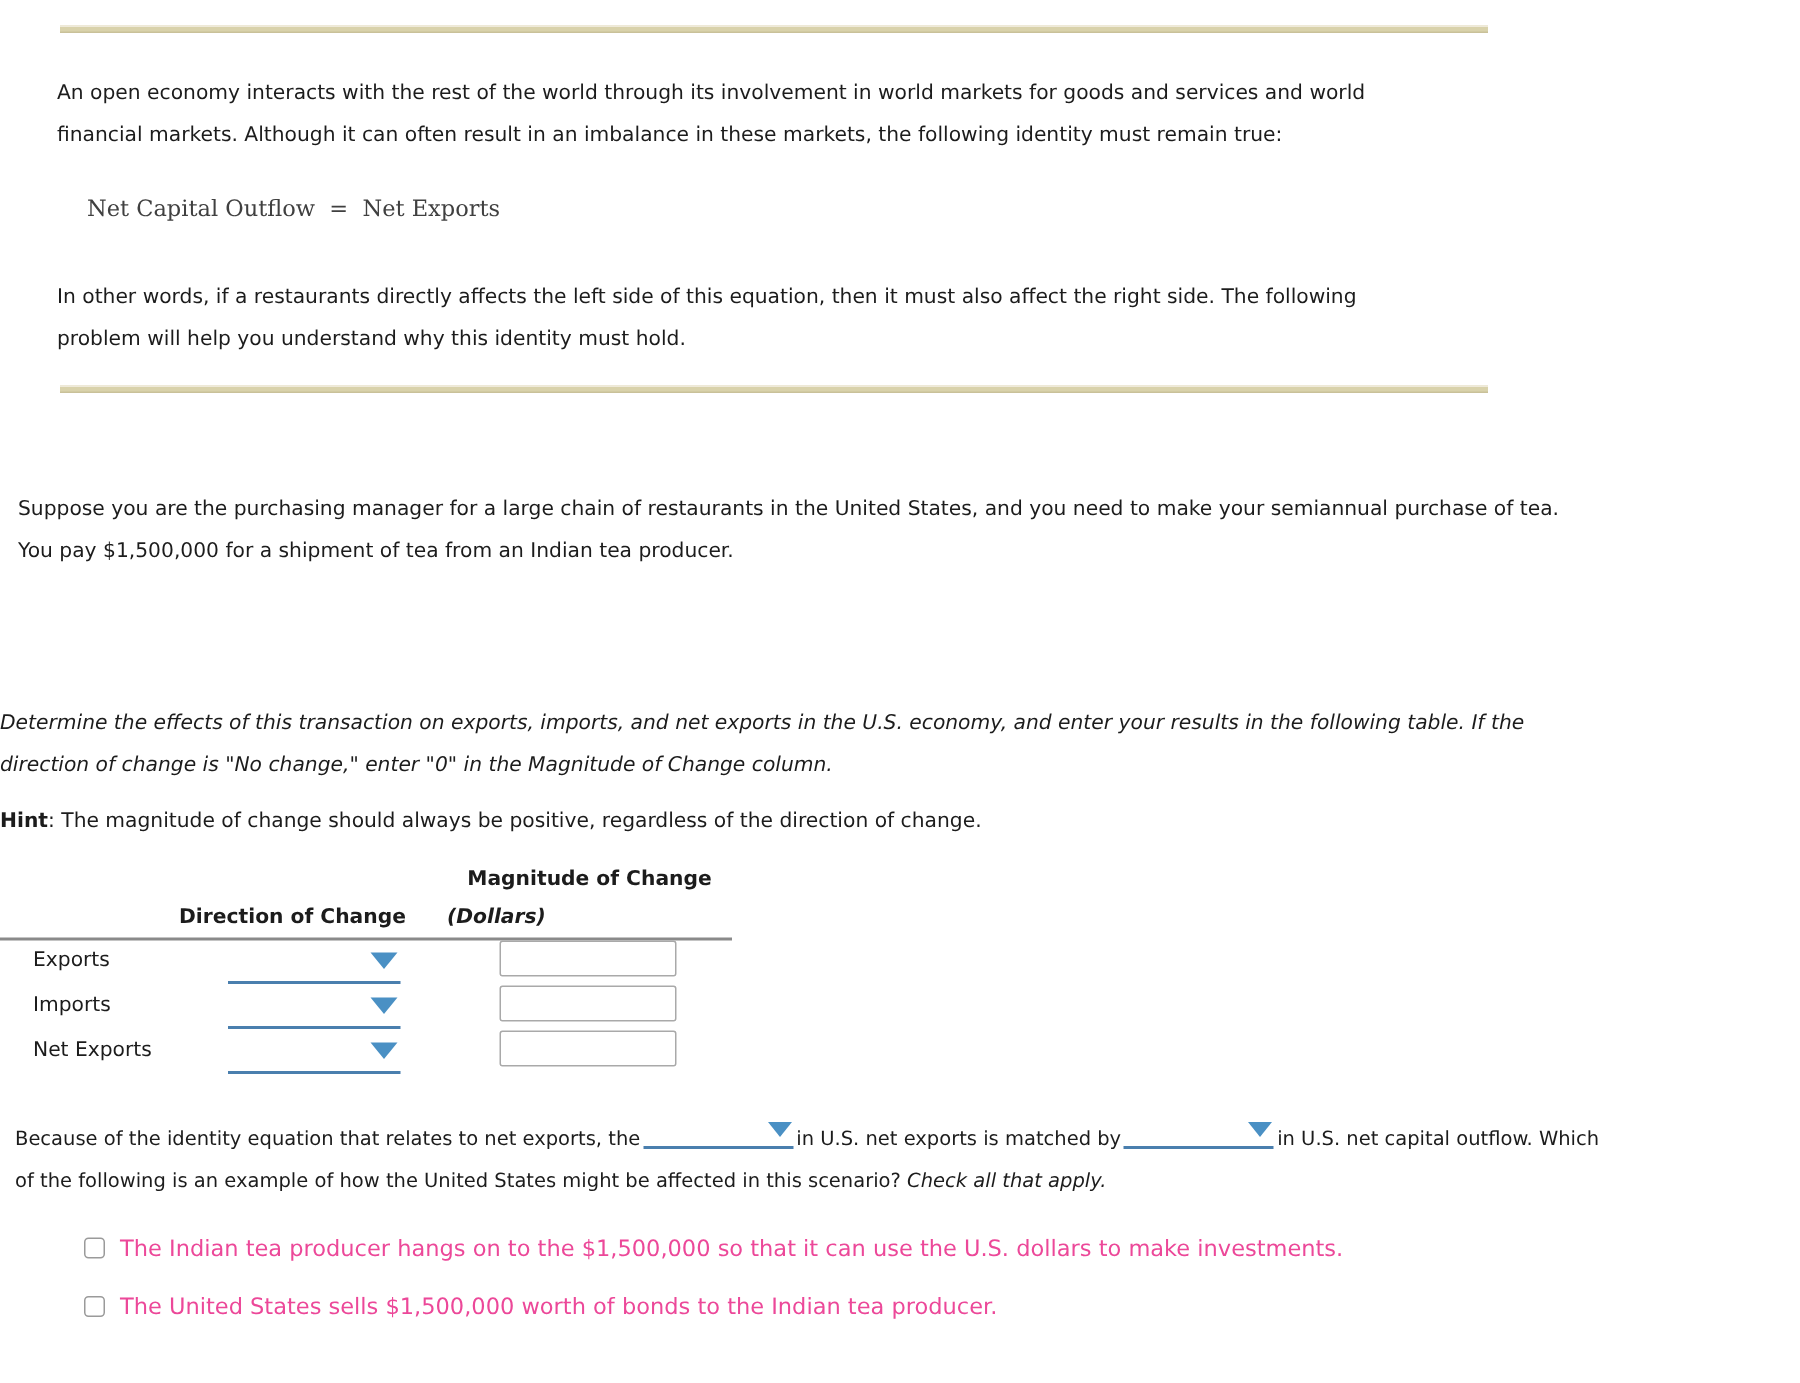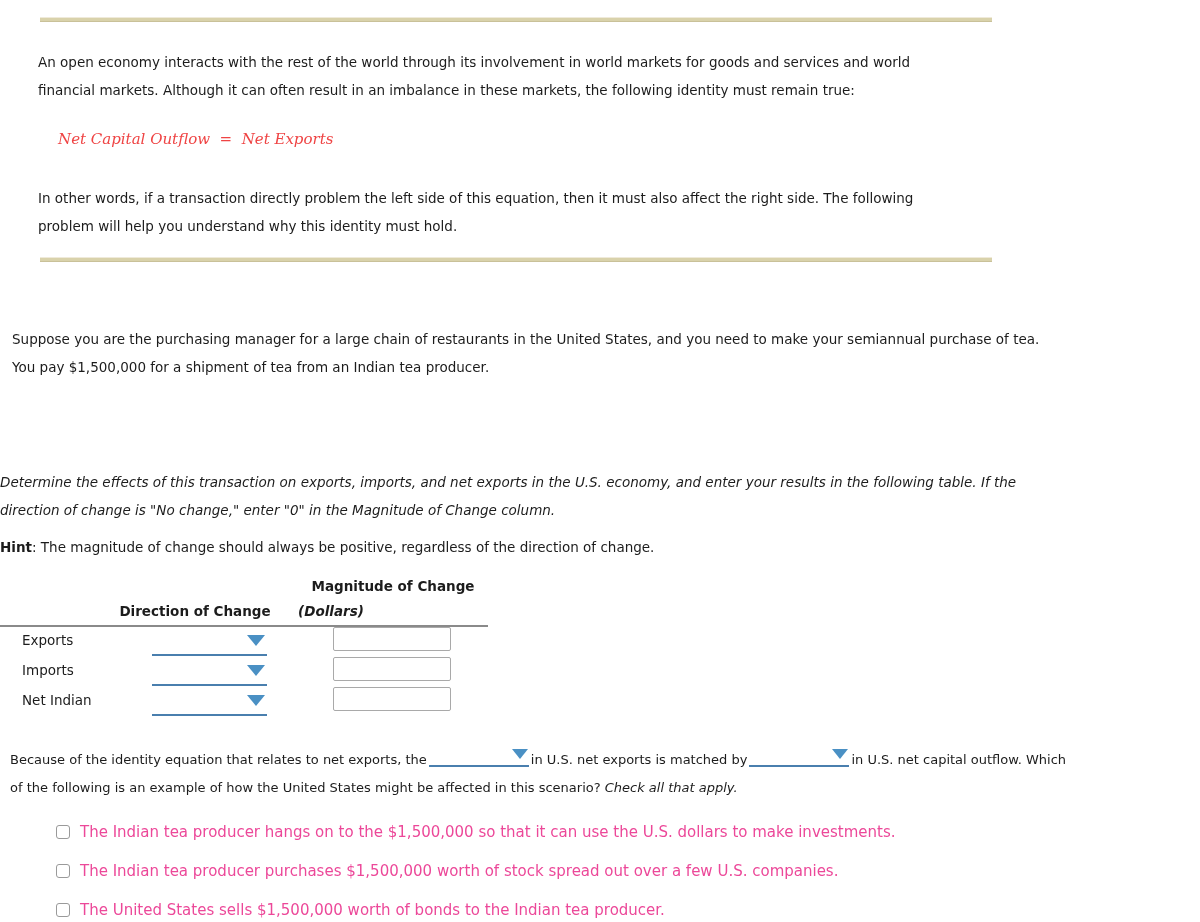--- a/index.html
+++ b/index.html
@@ -39,23 +39,22 @@
     font-size: 13.5px;
     line-height: 28px;
     color: #1c1c1c;
     margin: 0;
   }
   .equation {
     position: absolute;
     left: 58px;
     top: 130px;
     font-family: "DejaVu Serif", "Liberation Serif", serif;
-    font-style: italic;
     font-size: 15px;
-    color: #ef4444;
+    color: #404040;
     white-space: pre;
   }
   .intro-para2 {
     position: absolute;
     left: 38px;
     top: 184px;
     width: 910px;
     font-size: 13.5px;
     line-height: 28px;
     color: #1c1c1c;
@@ -274,21 +273,21 @@
 <body>
 
 <div class="page">
 
   <div class="divider" id="divider-top"></div>
 
   <p class="intro-para" style="position:absolute;left:38px;top:48px;width:905px;">An open economy interacts with the rest of the world through its involvement in world markets for goods and services and world financial markets. Although it can often result in an imbalance in these markets, the following identity must remain true:</p>
 
   <div class="equation">Net Capital Outflow  =  Net Exports</div>
 
-  <p class="intro-para2">In other words, if a transaction directly problem the left side of this equation, then it must also affect the right side. The following problem will help you understand why this identity must hold.</p>
+  <p class="intro-para2">In other words, if a restaurants directly affects the left side of this equation, then it must also affect the right side. The following problem will help you understand why this identity must hold.</p>
 
   <div class="divider" id="divider-bottom"></div>
 
   <p class="scenario">Suppose you are the purchasing manager for a large chain of restaurants in the United States, and you need to make your semiannual purchase of tea. You pay $1,500,000 for a shipment of tea from an Indian tea producer.</p>
 
   <p class="instructions">Determine the effects of this transaction on exports, imports, and net exports in the U.S. economy, and enter your results in the following table. If the direction of change is "No change," enter "0" in the Magnitude of Change column.</p>
 
   <p class="hint"><b>Hint</b><span>: The magnitude of change should always be positive, regardless of the direction of change.</span></p>
 
   <div class="tbl">
@@ -313,42 +312,38 @@
 
     <div class="trow">
       <div class="row-label">Imports</div>
       <div class="dd">
         <span class="caret"></span>
       </div>
       <input class="magbox" type="text" value="" style="">
     </div>
 
     <div class="trow">
-      <div class="row-label">Net Indian</div>
+      <div class="row-label">Net Exports</div>
       <div class="dd">
         <span class="caret"></span>
       </div>
       <input class="magbox" type="text" value="" style="">
     </div>
 
   </div>
 
   <p class="closing"><span>Because of the identity equation that relates to net exports, the</span><span class="inline-dd"><span class="caret"></span></span><span>in U.S. net exports is matched by</span><span class="inline-dd"><span class="caret"></span></span><span>in U.S. net capital outflow. Which of the following is an example of how the United States might be affected in this scenario?</span> <i>Check all that apply.</i></p>
 
   <div class="options">
 
     <div class="opt">
       <div class="cbox"></div>
       <div class="opt-label">The Indian tea producer hangs on to the $1,500,000 so that it can use the U.S. dollars to make investments.</div>
     </div>
 
-    <div class="opt">
-      <div class="cbox"></div>
-      <div class="opt-label">The Indian tea producer purchases $1,500,000 worth of stock spread out over a few U.S. companies.</div>
-    </div>
 
     <div class="opt">
       <div class="cbox"></div>
       <div class="opt-label">The United States sells $1,500,000 worth of bonds to the Indian tea producer.</div>
     </div>
 
   </div>
 
 </div>
 

